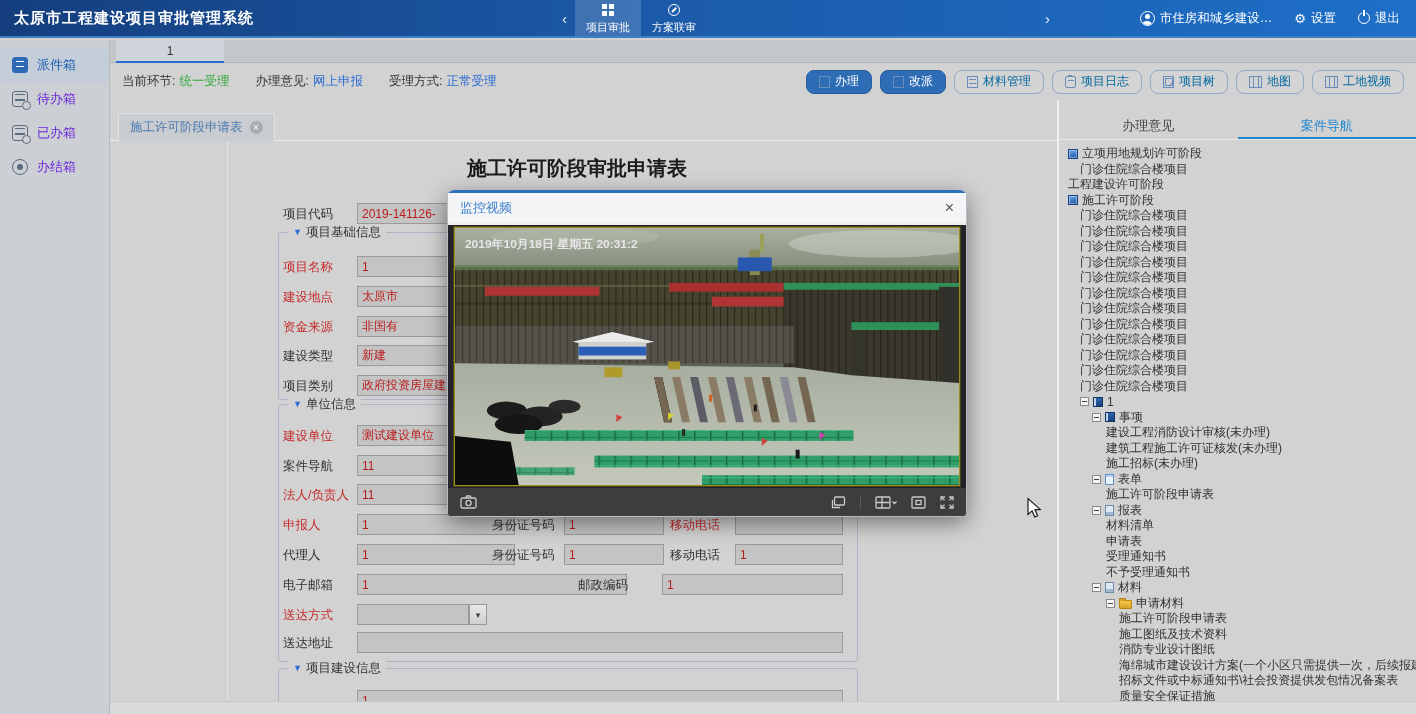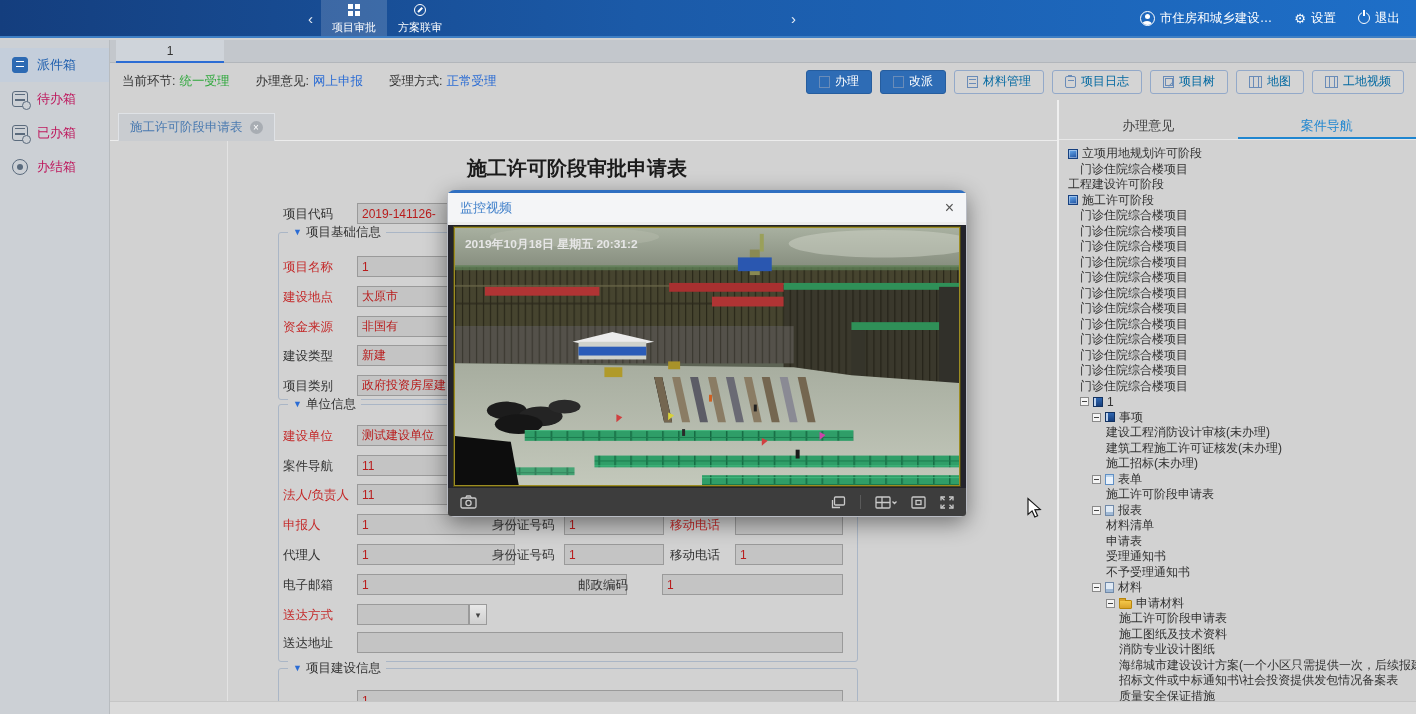--- a/index.html
+++ b/index.html
@@ -29,21 +29,21 @@
   .user-ico { width:15px; height:15px; border:1.4px solid #fff; border-radius:50%; position:relative; overflow:hidden; }
   .user-ico::before { content:""; position:absolute; left:4px; top:2.5px; width:5px; height:5px; border-radius:50%; background:#fff; }
   .user-ico::after { content:""; position:absolute; left:1.5px; top:9px; width:10px; height:7px; border-radius:50%; background:#fff; }
   .gear-ico { font-size:13px; line-height:1; }
   .pwr-ico { width:12px; height:12px; border:1.5px solid #fff; border-radius:50%; position:relative; }
   .pwr-ico::before { content:""; position:absolute; left:50%; top:-3px; margin-left:-2px; width:4px; height:4px; background:#1d6dc6; }
   .pwr-ico::after { content:""; position:absolute; left:50%; top:-3px; margin-left:-1px; width:2px; height:6px; background:#fff; }
 
   
   .sidebar { position:absolute; left:0; top:40px; width:110px; bottom:0; background:#ccd0d5; border-right:1px solid #b8bcc0; padding-top:8px; }
-  .sb-item { height:34px; display:flex; align-items:center; font-size:13px; color:#be185d; cursor:pointer; }
+  .sb-item { height:34px; display:flex; align-items:center; font-size:13px; color:#6d28d9; cursor:pointer; }
   .sb-item[data-active="true"] { background:#c4cedb; color:#1f5fae; }
   .sbi { width:16px; height:16px; border:1.5px solid #5b6b7d; border-radius:3px; position:relative; margin:0 9px 0 12px; flex:none; }
   .sb-item[data-active="true"] .sbi { border-color:#2d6ab3; }
   .sb-item[data-icon="dispatch-box-icon"] .sbi { background:#2d6ab3; border-color:#2d6ab3; }
   .sb-item[data-icon="dispatch-box-icon"] .sbi::after { content:""; position:absolute; inset:3px;
     background:linear-gradient(#fff 1.5px,rgba(0,0,0,0) 1.5px,rgba(0,0,0,0) 5px,#fff 5px,#fff 6.5px,rgba(0,0,0,0) 6.5px); }
   .sb-item[data-icon="todo-box-icon"] .sbi::after,
   .sb-item[data-icon="done-box-icon"] .sbi::after { content:""; position:absolute; right:-4px; bottom:-4px; width:7px; height:7px;
     border:1.5px solid #5b6b7d; border-radius:50%; background:#ccd0d5; }
   .sb-item[data-icon="todo-box-icon"] .sbi::before,
@@ -57,21 +57,21 @@
   .ws-tab { position:absolute; left:6px; top:0; width:108px; height:23px; background:#cfd4da;
     border-bottom:2px solid #2b6cd4; color:#333; font-size:12px; display:flex; align-items:center; justify-content:center; cursor:pointer; }
 
   
   .statusbar { position:absolute; left:110px; top:63px; right:0; height:37px; display:flex; align-items:center; padding:0 12px; font-size:12.5px; }
   .st-group { display:flex; gap:26px; }
   .st-item { display:flex; gap:4px; white-space:nowrap; color:#333; }
   .st-val.green { color:#2fa83c; }
   .st-val.blue { color:#2b6cd4; }
   .btn-group { margin-left:auto; display:flex; gap:8px; }
-  .btn { height:24px; display:flex; align-items:center; gap:5px; padding:0 12px; font-size:12px; border-radius:3px; cursor:pointer; white-space:nowrap; }
+  .btn { height:24px; display:flex; align-items:center; gap:5px; padding:0 12px; font-size:12px; border-radius:8px; cursor:pointer; white-space:nowrap; }
   .btn[data-type="primary"] { background:#2e6cb5; border:1px solid #265d9e; color:#fff; }
   .btn[data-type="outline"] { background:rgba(255,255,255,.06); border:1px solid #93a9c9; color:#0369a1; }
   .btn-ico { width:11px; height:12px; border:1.2px solid #6a8cb8; position:relative; flex:none; }
   .btn[data-icon="doc-icon"] .btn-ico::after { content:""; position:absolute; inset:2px 1px;
     background:linear-gradient(#6a8cb8 1px,rgba(0,0,0,0) 1px,rgba(0,0,0,0) 4px,#6a8cb8 4px,#6a8cb8 5px,rgba(0,0,0,0) 5px); }
   .btn[data-icon="clipboard-icon"] .btn-ico { border-radius:2px; }
   .btn[data-icon="clipboard-icon"] .btn-ico::before { content:""; position:absolute; left:2px; top:-2px; width:4px; height:2px; background:#6a8cb8; }
   .btn[data-icon="clipboard-icon"] .btn-ico::after { content:""; position:absolute; inset:3px 1.5px;
     background:linear-gradient(#6a8cb8 1px,rgba(0,0,0,0) 1px,rgba(0,0,0,0) 3.5px,#6a8cb8 3.5px,#6a8cb8 4.5px,rgba(0,0,0,0) 4.5px); }
   .btn[data-icon="tree-icon"] .btn-ico::after { content:""; position:absolute; left:1px; top:1px; width:6px; height:6px; border:1.2px solid #6a8cb8; transform:rotate(0); }
@@ -149,20 +149,21 @@
 
   
   .cursor { position:absolute; left:1025px; top:497px; z-index:200; pointer-events:none; }
 </style>
 </head>
 <body>
 
 <div class="app">
 
   <header class="navbar">
+    <div class="nav-title">太原市工程建设项目审批管理系统</div>
     <div class="nav-chevron back">‹</div>
     <div class="nav-tabs">
 
         <div class="nav-tab" data-active="true" data-icon="grid-icon">
           <span class="nico"></span>
           <span class="nav-tab-label">项目审批</span>
         </div>
 
         <div class="nav-tab" data-icon="review-icon">
           <span class="nico"></span>

